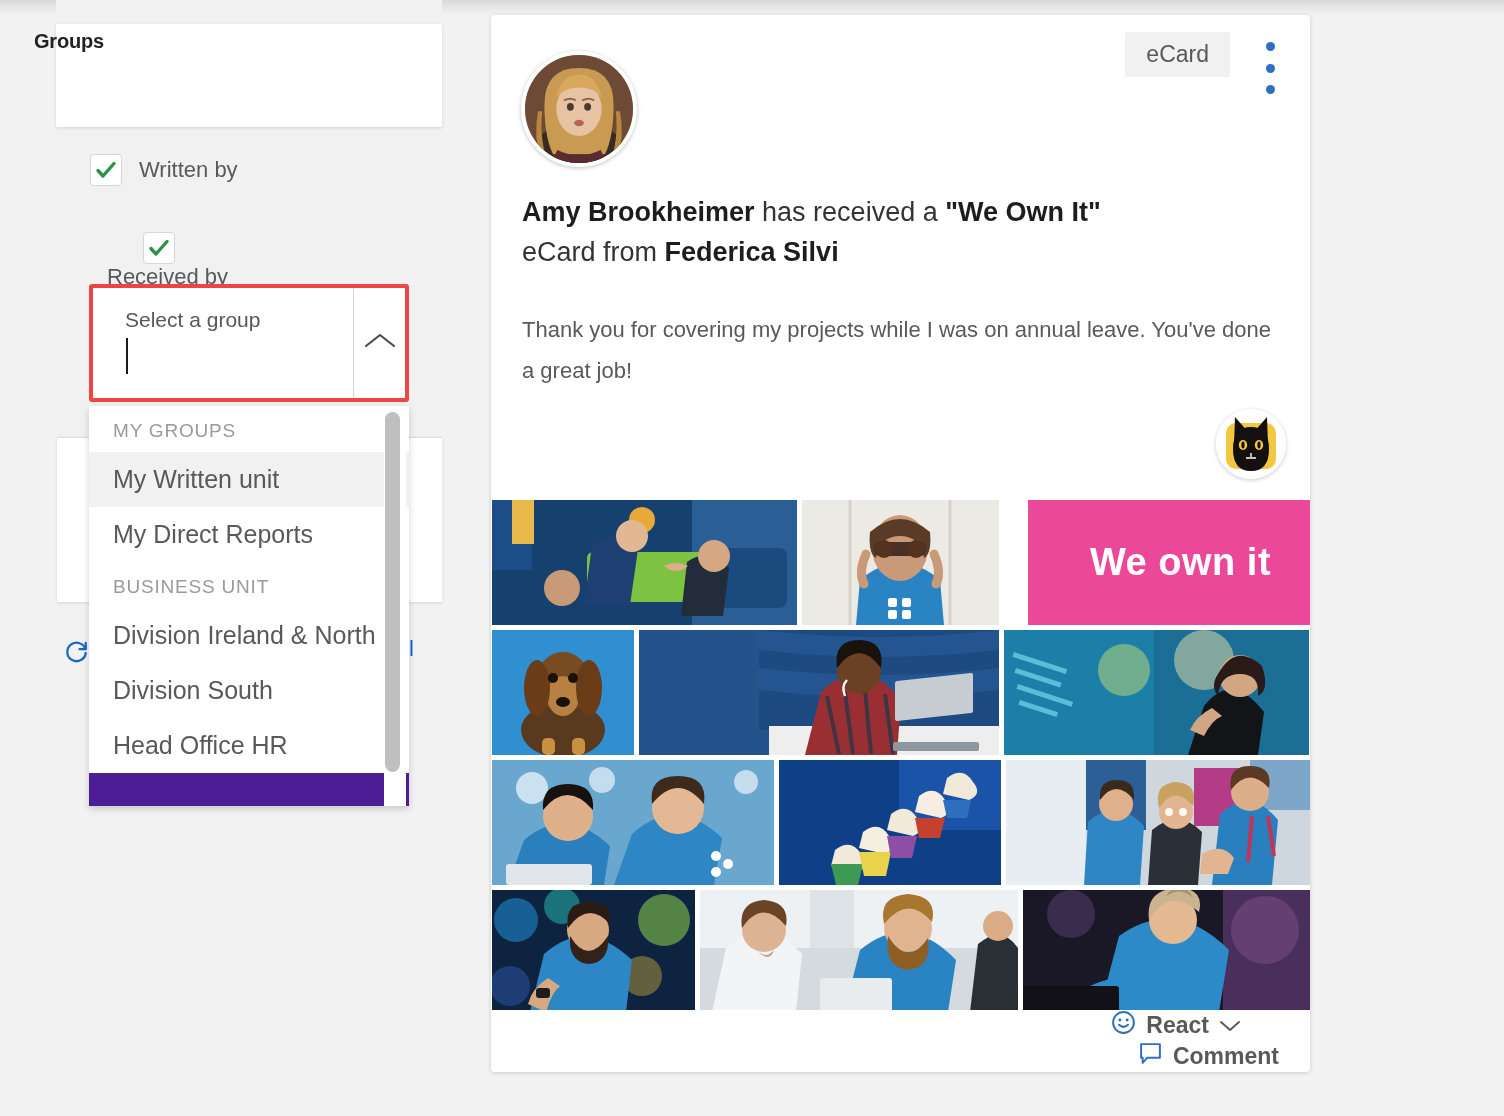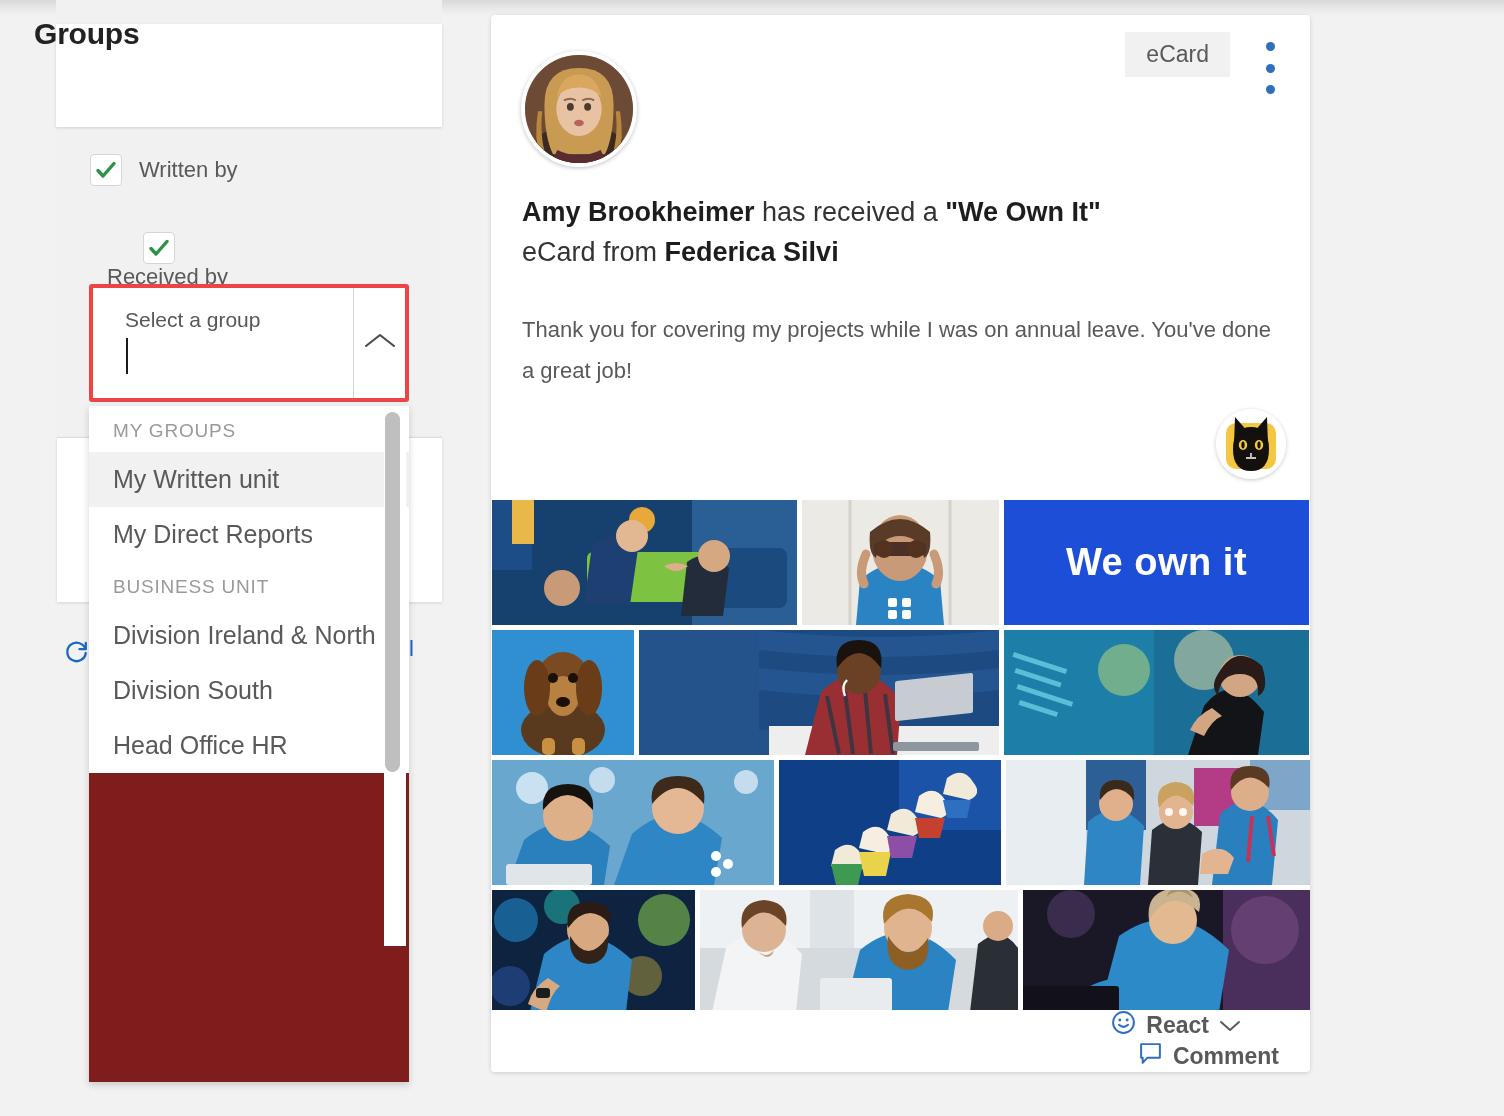--- a/index.html
+++ b/index.html
@@ -21,22 +21,22 @@
   .left-col {
     position: absolute; left: 56px; top: 0px; width: 386px; height: 604px;
     background: #f1f1f1;
   }
   .groups-card {
     position: absolute; left: 56px; top: 24px; width: 386px; height: 103px;
     background: #ffffff;
     box-shadow: 0 1px 3px rgba(0,0,0,0.13);
   }
   .groups-title {
-    position: absolute; left: 34px; top: 17px;
-    font-size: 30px; font-weight: bold; color: #222;
+    position: absolute; left: 34px; top: 30px;
+    font-size: 20px; font-weight: bold; color: #222;
     letter-spacing: -0.2px;
   }
 
   .check-row { position: absolute; display: flex; align-items: center; }
   .check-row.r1 { left: 90px; top: 154px; }
   .check-row.r2 { left: 90px; top: 232px; flex-direction: column; }
   .cbox {
     width: 32px; height: 32px; background: #fff;
     border: 1px solid #d6d6d6; border-radius: 4px;
     display: flex; align-items: center; justify-content: center;
@@ -77,22 +77,22 @@
   .refresh-btn {
     position: absolute; left: 62px; top: 636px; width: 30px; height: 30px;
   }
   .trail-link {
     position: absolute; left: 404px; top: 636px;
     font-size: 22px; color: #1767c6; white-space: nowrap;
   }
 
   
   .dropdown {
-    position: absolute; left: 89px; top: 406px; width: 320px; height: 676px;
-    background: #7f1d1d;
+    position: absolute; left: 89px; top: 406px; width: 320px; height: 400px;
+    background: #4c1d95;
     box-shadow: 0 3px 7px rgba(0,0,0,0.17);
     overflow: hidden;
   }
   .dd-scroll {
     position: absolute; left: 0; top: 0; width: 320px; height: 540px;
     overflow: hidden;
   }
   .dd-group-header {
     font-size: 19px; color: #9a9a9a; letter-spacing: 0.8px;
     padding: 14px 0 10px 24px; background: #fff;
@@ -160,22 +160,22 @@
 
   
   .collage {
     position: absolute; left: 0px; top: 485px; width: 819px; height: 525px;
     padding: 0 1px;
   }
   .c-row { display: flex; gap: 5px; margin-bottom: 5px; }
   .tile { position: relative; overflow: hidden; background: #0f4f8f; flex: none; }
   .tile svg { position:absolute; left:0; top:0; width:100%; height:100%; display:block; }
   .we-own-it {
-    background: #1d4ed8; display: flex; align-items: center; justify-content: center;
-    color: #fff; font-size: 38px; font-weight: bold; letter-spacing: 0.5px;
+    background: #ec4899; display: flex; align-items: center; justify-content: center;
+    color: #fff; font-size: 38px; font-weight: bold; letter-spacing: 0.5px; margin-left: 24px;
   }
 
   
   .post-foot {
     position: absolute; left: 0; bottom: 0; width: 819px; height: 62px;
     display: flex; align-items: flex-end; padding: 0 31px;
     background: #fff;
     flex-direction: column;
   }
   .foot-btn {

